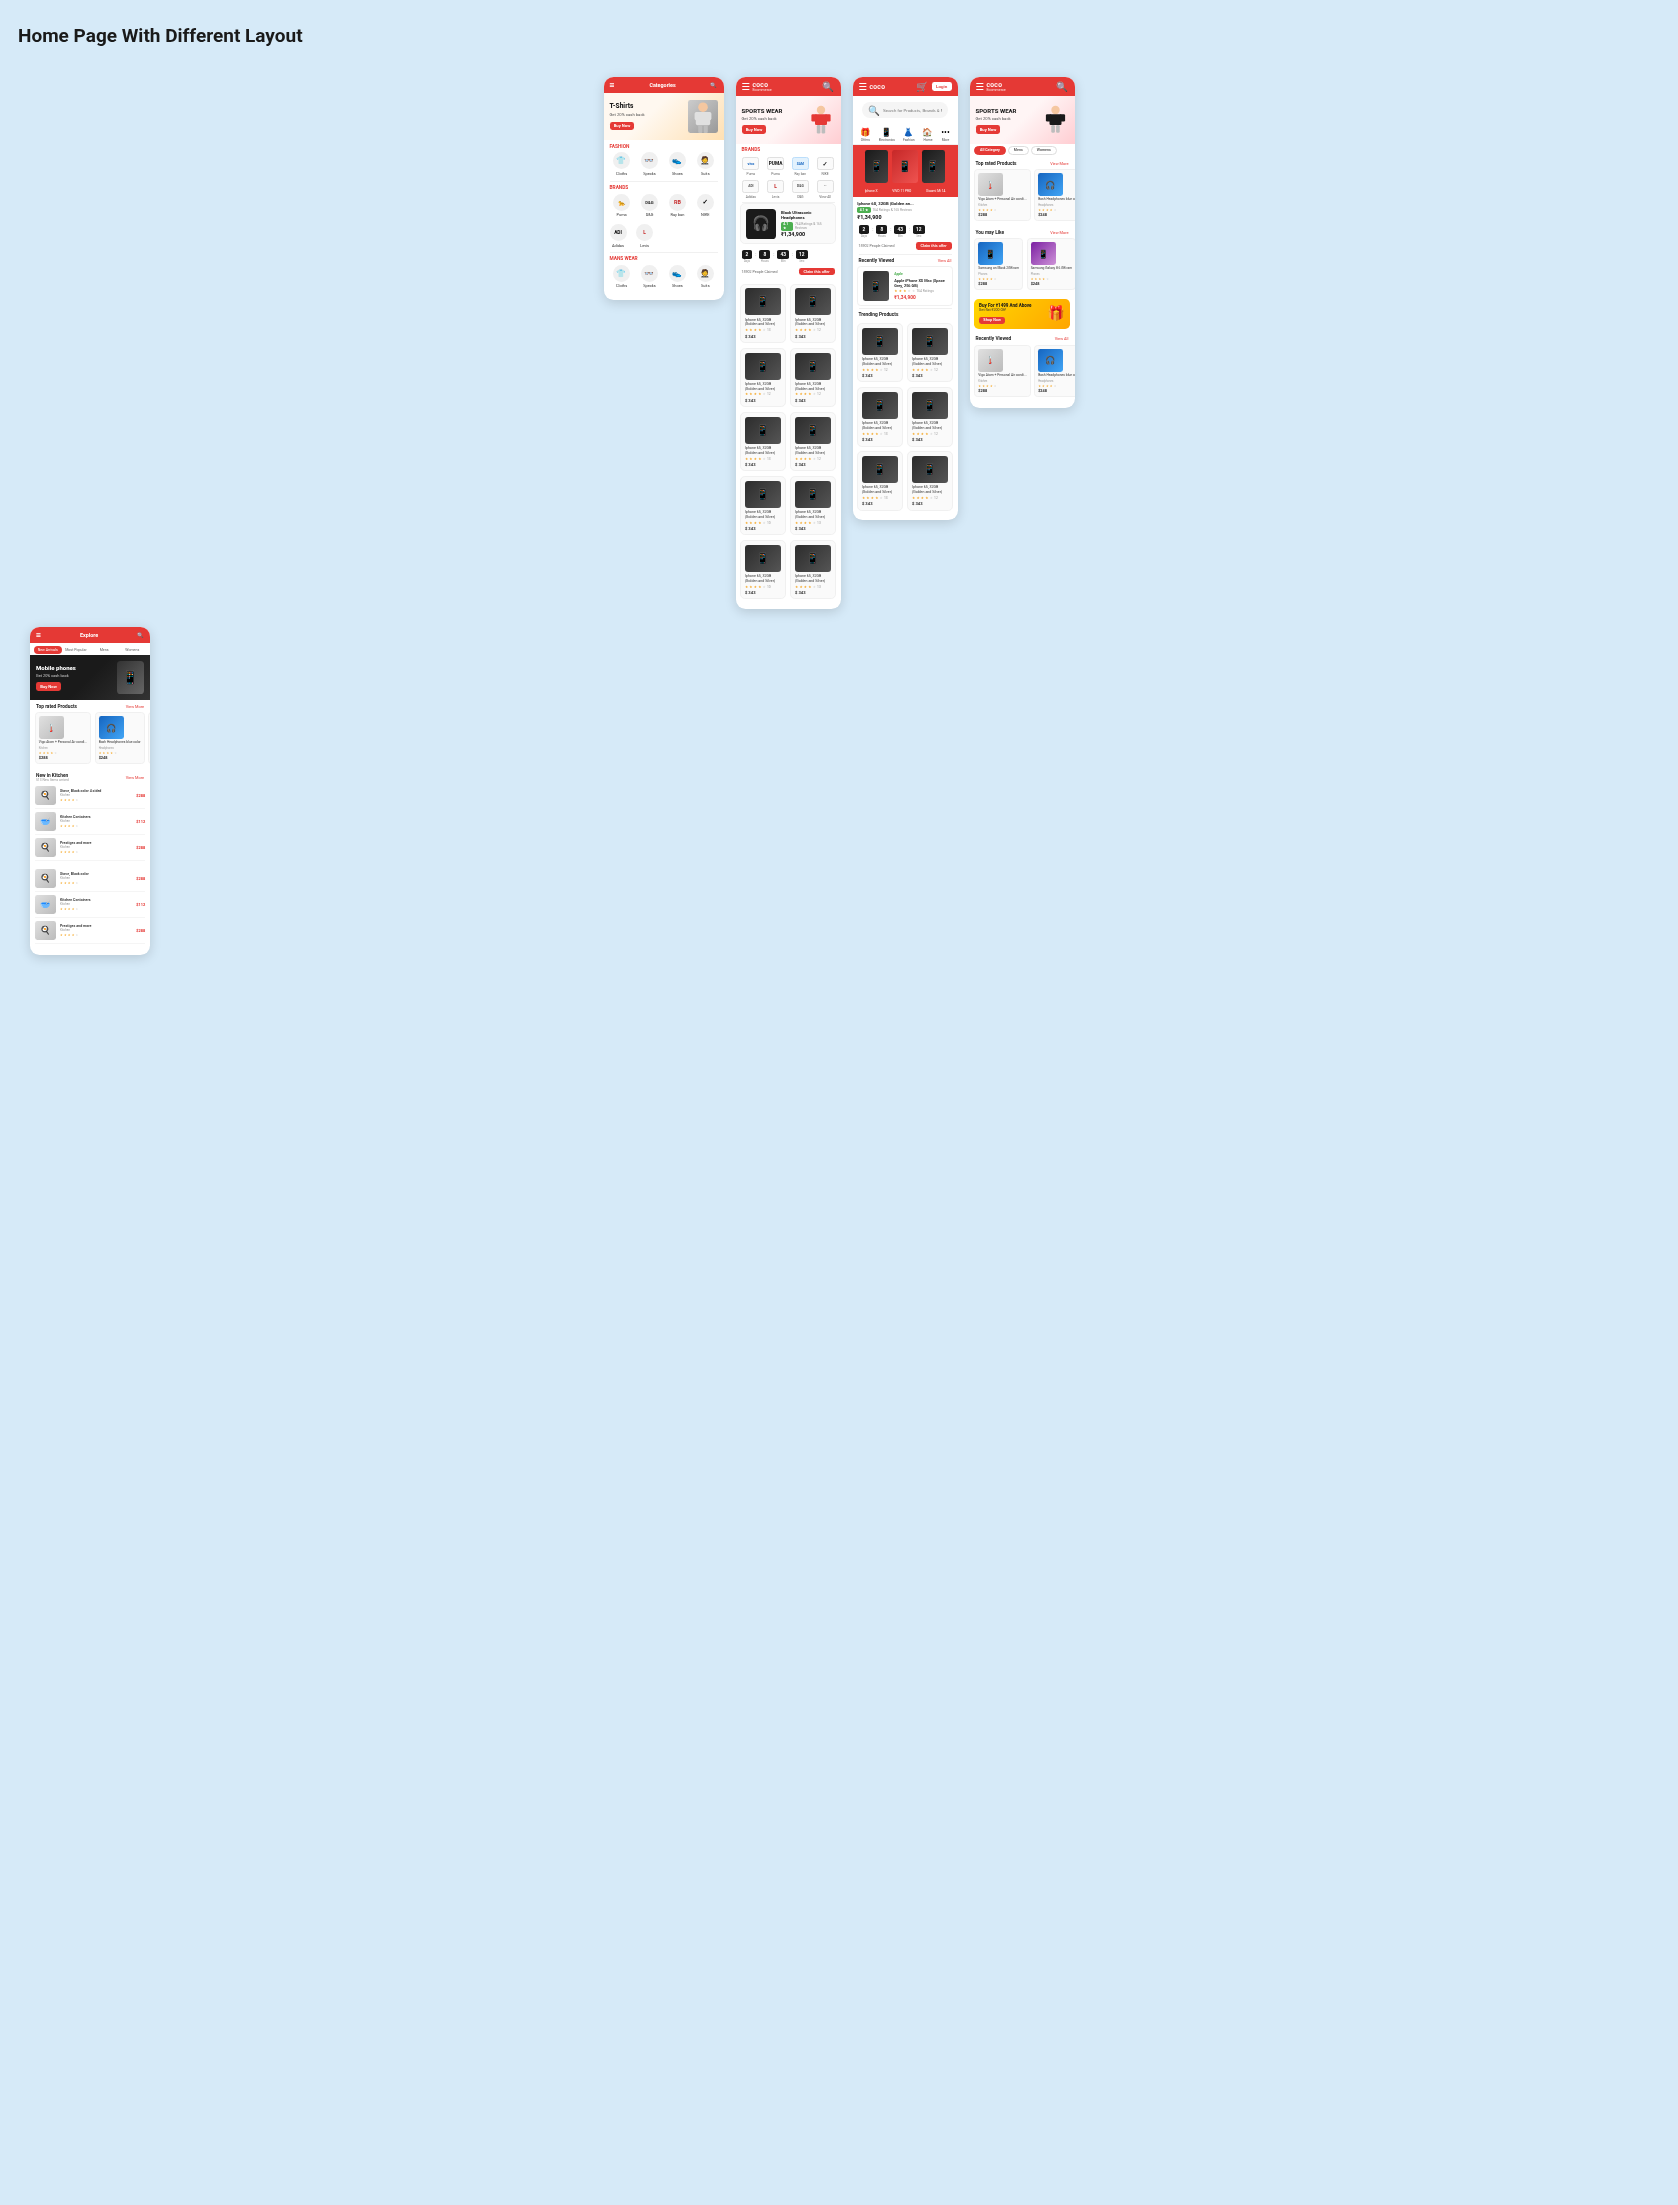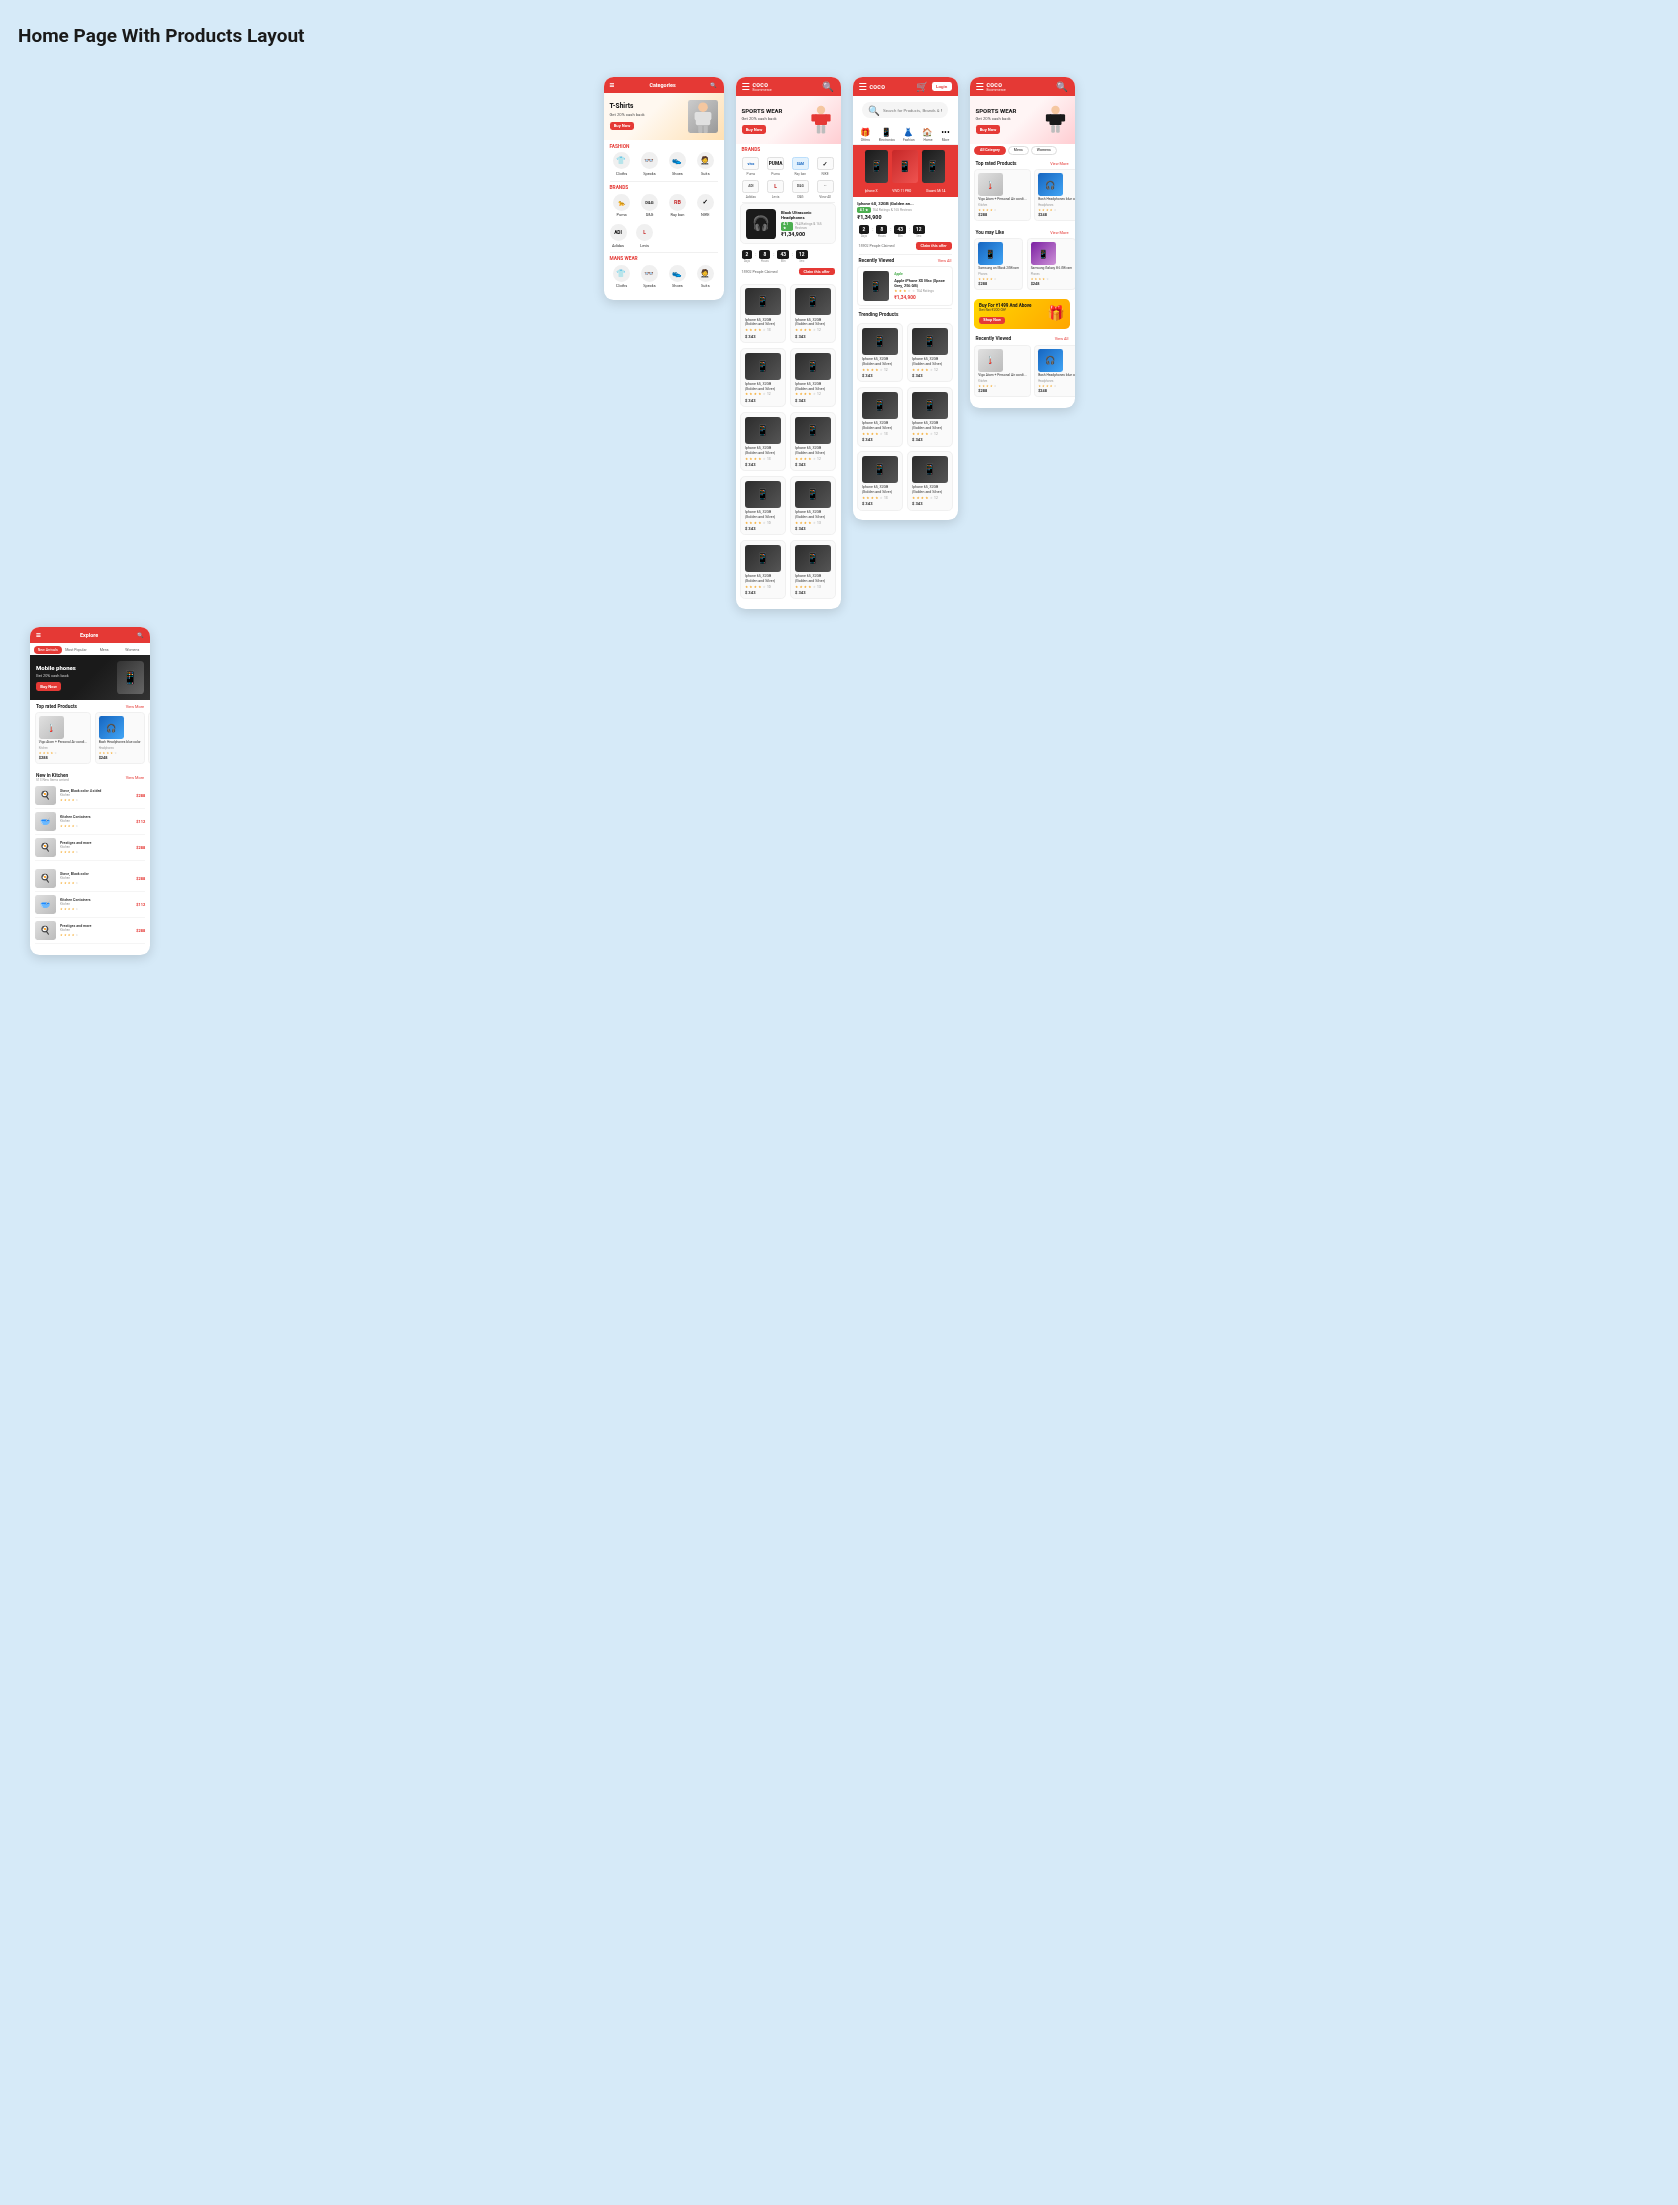--- a/index.html
+++ b/index.html
@@ -485,21 +485,21 @@
       border-radius: 3.6px;
       display: flex;
       align-items: center;
       justify-content: center;
       font-size: 13.2px;
     }
   </style>
 </head>
 <body>
 
-<h1 class="page-title">Home Page With Products Layout</h1>
+<h1 class="page-title">Home Page With Different Layout</h1>
 
 <div class="phones-row">
 
   <div class="phone">
 
     <div class="phone-header">
       <span>☰</span>
       <span style="font-size:5.4px;font-weight:700;">Categories</span>
       <span>🔍</span>
     </div>

